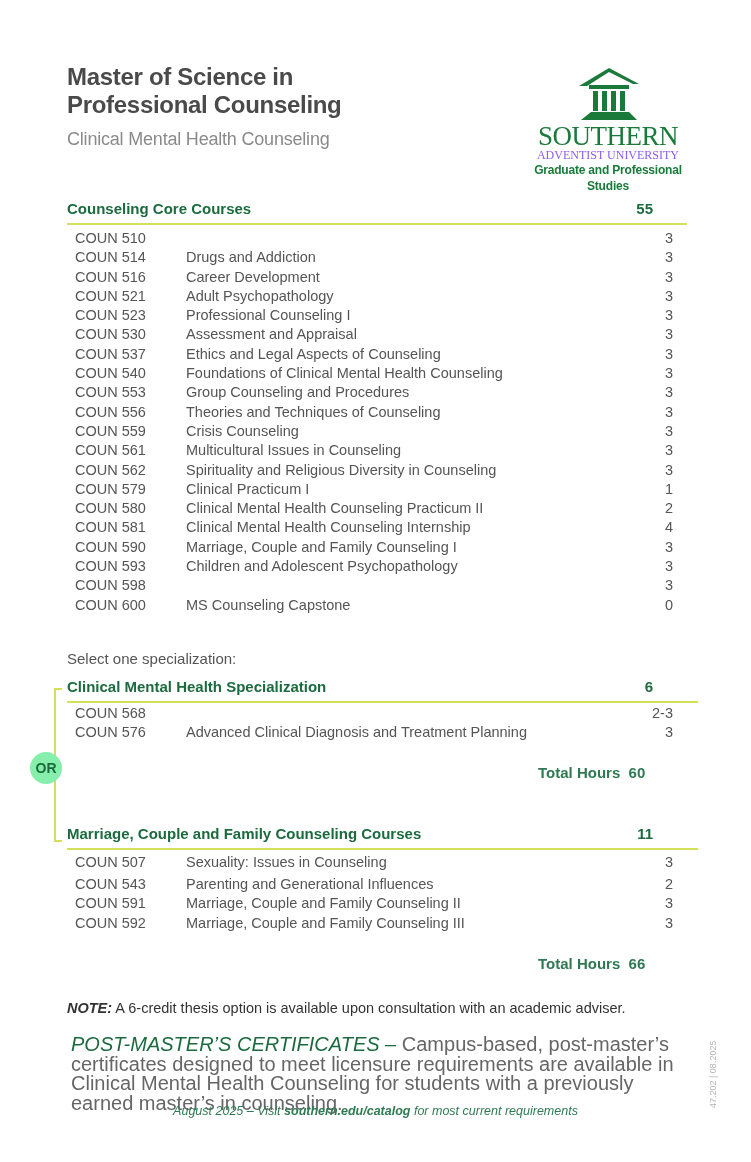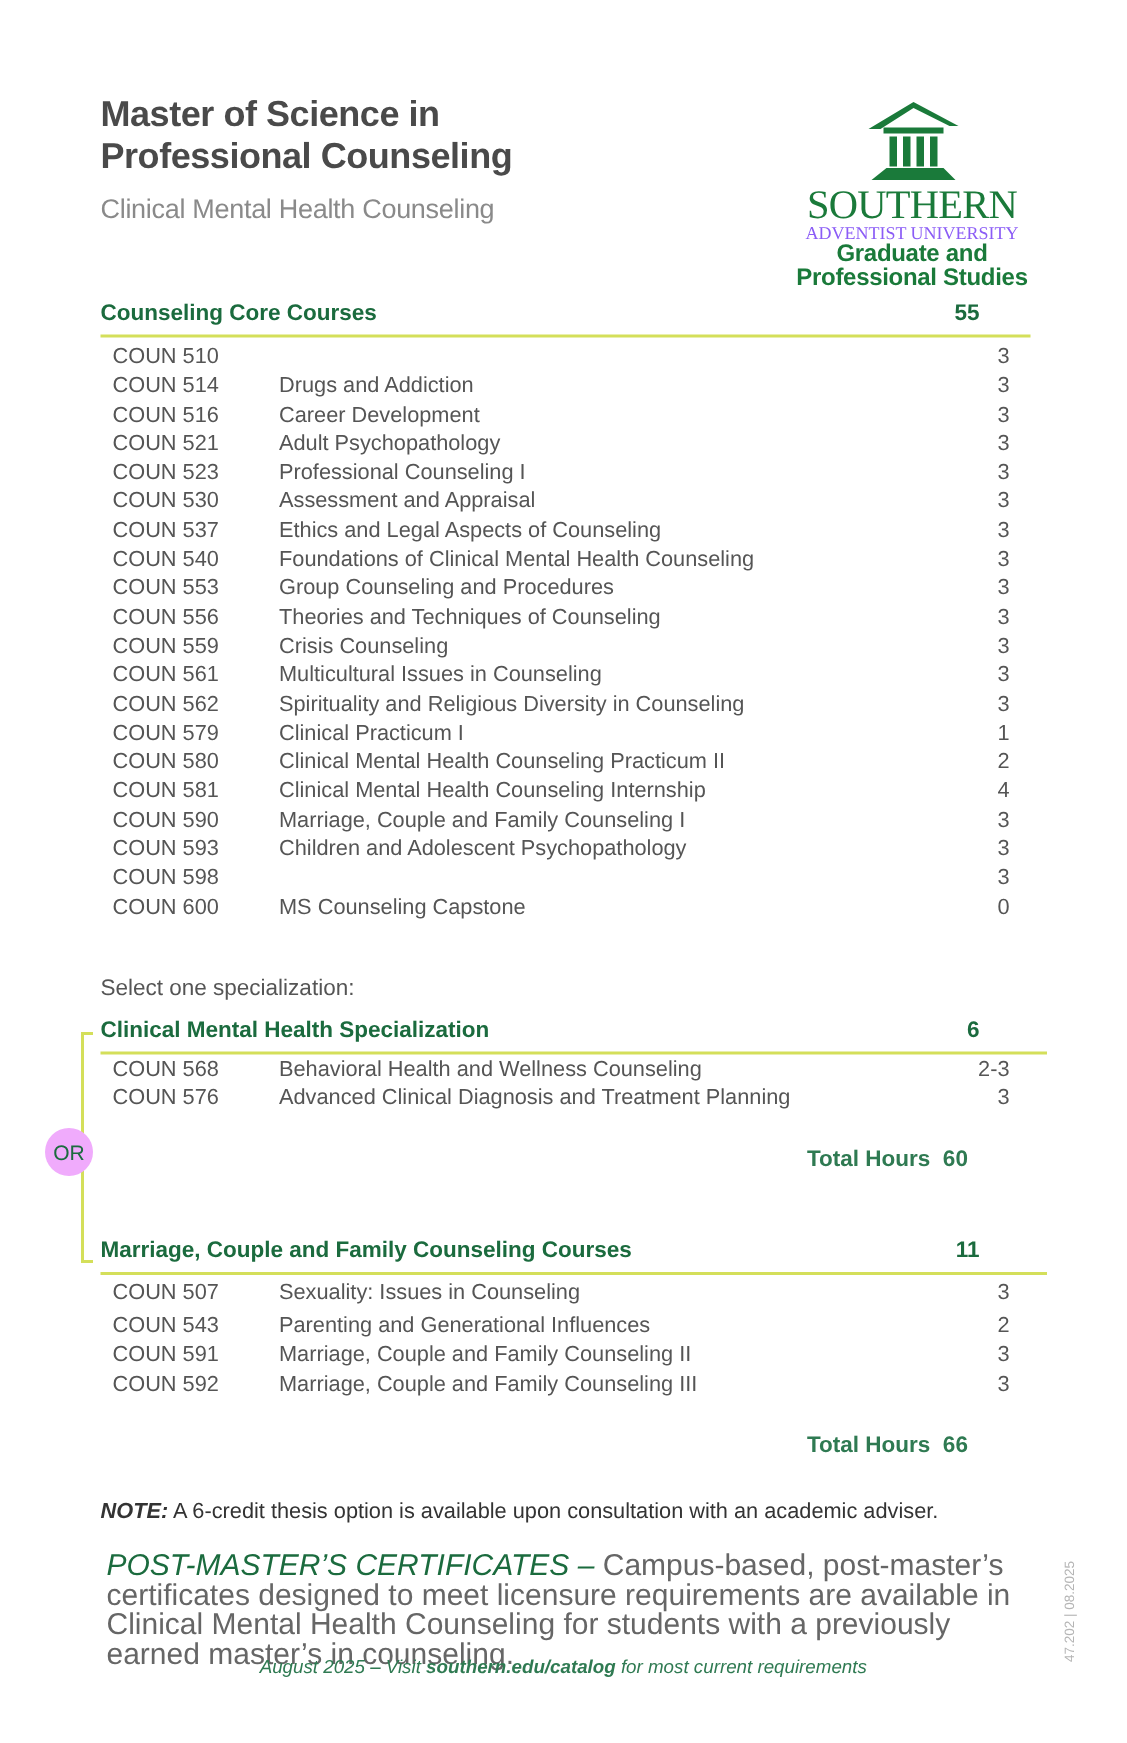--- a/index.html
+++ b/index.html
@@ -8,37 +8,37 @@
     .abs { position: absolute; }
 
     .title { left: 67px; top: 63px; font-size: 24px; font-weight: bold; color: #4a4a4a;
              line-height: 28px; letter-spacing: -0.3px; }
     .subtitle { left: 67px; top: 129px; font-size: 18px; color: #8a8a8a; font-weight: normal; letter-spacing: -0.2px; }
 
     .logo { left: 528px; top: 66px; width: 160px; text-align: center; }
     .logo svg { display: block; margin: 0 auto; }
     .logo .wordmark { font-family: "Liberation Serif", serif; color: #1a7a3a; font-size: 27px; line-height: 26px; letter-spacing: -0.5px; margin-top: 1px; }
     .logo .sub { font-family: "Liberation Serif", serif; color: #8b5cf6; font-size: 12px; line-height: 13px; letter-spacing: 0; }
-    .logo .grad { color: #1a7a3a; font-size: 16px; font-weight: bold; line-height: 16px; letter-spacing: -0.2px; }
+    .logo .grad { color: #1a7a3a; font-size: 12px; font-weight: bold; line-height: 16px; letter-spacing: -0.2px; }
 
     .sec-head { left: 67px; width: 620px; font-size: 15px; font-weight: bold; color: #1b6b3e; }
     .sec-head .cr { position: absolute; right: 34px; top: 0; }
     .rule { height: 2px; background: #d4df5a; }
 
     .rows { left: 75px; width: 598px; font-size: 14.5px; color: #555; }
     .row { position: relative; height: 19.3px; line-height: 19.3px; white-space: nowrap; }
     .row .code { position: absolute; left: 0; }
     .row .name { position: absolute; left: 111px; }
     .row .cr { position: absolute; right: 0; }
 
     .select-lbl { left: 67px; top: 650px; font-size: 15px; color: #555; }
 
     .bracket { left: 54px; width: 12px; border-left: 2px solid #d4df5a; }
     .or-badge { left: 30px; top: 752px; width: 32px; height: 32px; border-radius: 50%;
-                background: #f0abfc; color: #1b6b3e; font-size: 14px; text-align: center; line-height: 32px; }
+                background: #86efac; color: #1b6b3e; font-size: 14px; text-align: center; line-height: 32px; font-weight: bold; }
 
     .total { font-size: 15px; font-weight: bold; color: #2f7a52; }
 
     .note { left: 67px; top: 1000px; font-size: 14.5px; color: #333; }
     .note em { font-style: italic; font-weight: bold; }
     .cert { left: 71px; top: 1035px; width: 630px; font-size: 20px; color: #666; line-height: 19.5px; }
     .cert em { font-style: italic; color: #1b6b3e; }
     .footer { left: 0; width: 751px; top: 1104px; text-align: center; font-size: 12.5px; font-style: italic; color: #2f7a52; }
     .footer b { font-weight: bold; }
     .vert { left: 708px; top: 1108px; font-size: 9px; color: #b5b5b5; transform: rotate(-90deg); transform-origin: left top; white-space: nowrap; }
@@ -180,21 +180,20 @@
 <div class="abs or-badge">OR</div>
 
 <div class="abs sec-head" style="top:678px;">
   <span>Clinical Mental Health Specialization</span>
   <span class="cr">6</span>
 </div>
 <div class="abs rule" style="left:67px; top:701px; width:631px;"></div>
 <div class="abs rows" style="top:704px;">
   <div class="row">
       <span class="code">COUN 568</span>
-      <span class="name">Behavioral Health and Wellness Counseling</span>
       <span class="cr">2-3</span>
     </div>
   <div class="row">
       <span class="code">COUN 576</span>
       <span class="name">Advanced Clinical Diagnosis and Treatment Planning</span>
       <span class="cr">3</span>
     </div>
 </div>
 <div class="abs total" style="left:538px; top:764px;">
   <span>Total Hours</span>&nbsp;&nbsp;<span>60</span>

